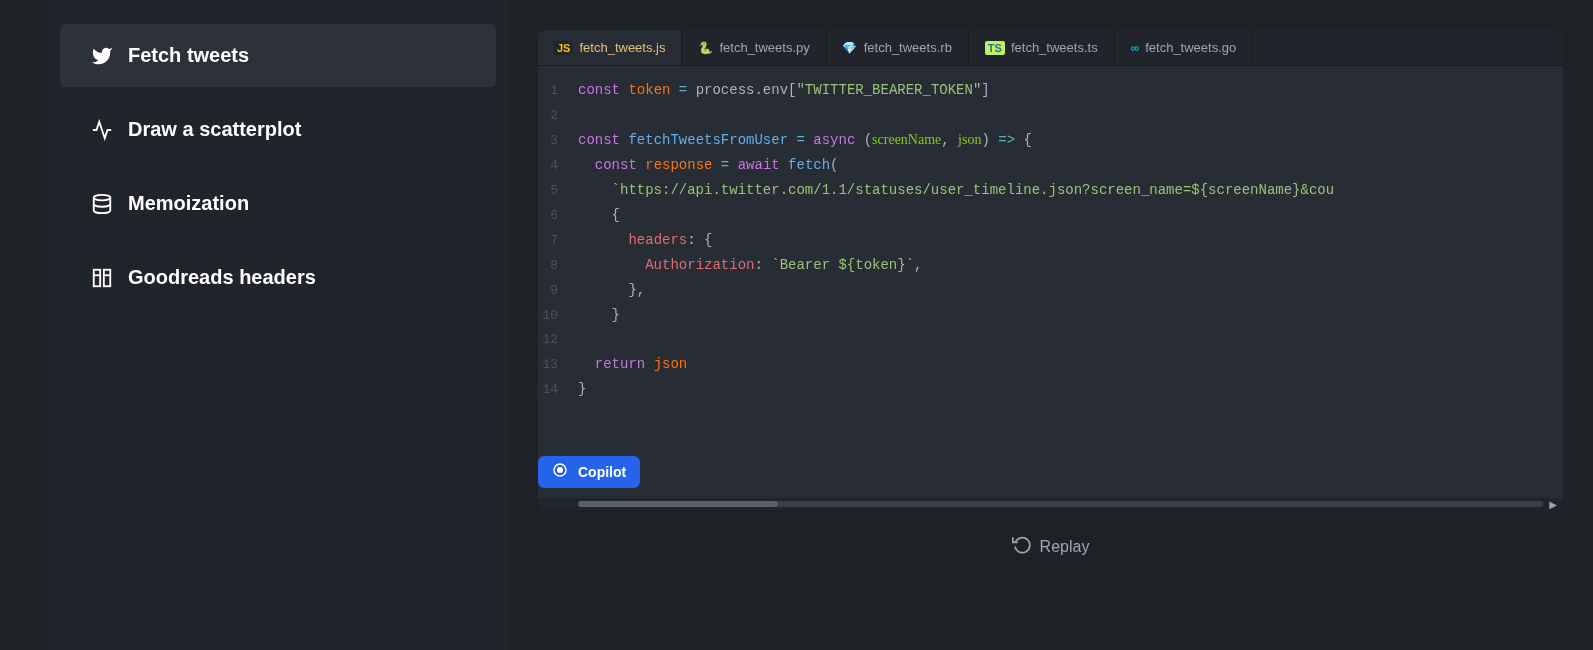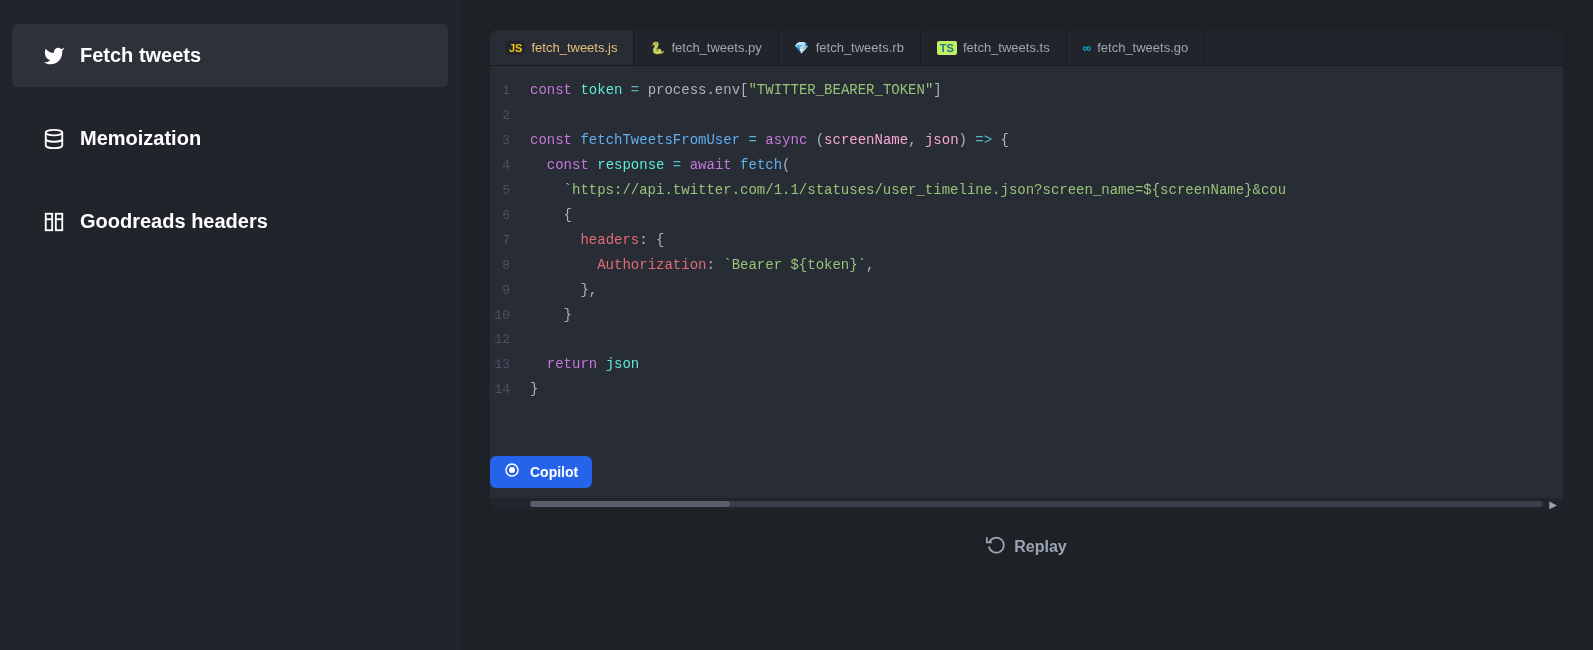--- a/index.html
+++ b/index.html
@@ -14,21 +14,22 @@
     }
 
     
     .sidebar {
       width: 460px;
       min-width: 460px;
       background: #21252b;
       padding: 20px 0;
       display: flex;
       flex-direction: column;
-      gap: 12px;
+      gap: 3px;
+      margin-left: 48px;
     }
 
     .sidebar-item {
       display: flex;
       align-items: center;
       gap: 14px;
       padding: 20px 30px;
       cursor: pointer;
       border-radius: 6px;
       margin: 4px 12px;
@@ -141,23 +142,23 @@
     .line-code {
       color: #abb2bf;
       white-space: nowrap;
     }
 
     
     .kw { color: #c678dd; }        
     .fn { color: #61afef; }        
     .str { color: #98c379; }       
     .str-template { color: #98c379; }
-    .var { color: #5eead4; margin-top: 22px; }
+    .var { color: #f97316; margin-top: 22px; }
     .obj-key { color: #e06c75; }   
-    .param { color: #f9a8d4; }     
+    .param { color: #84cc16; font-family: Liberation Serif, serif; }     
     .op { color: #56b6c2; }
 
     
     .scrollbar-area {
       height: 12px;
       background: #21252b;
       display: flex;
       align-items: center;
       padding: 0 0 0 40px;
       position: relative;
@@ -217,40 +218,47 @@
 
     .replay-btn {
       display: flex;
       align-items: center;
       gap: 8px;
       background: transparent;
       border: none;
       color: #9da5b4;
       font-size: 16px;
       cursor: pointer;
-      font-weight: bold;
     }
 
     .replay-icon {
       font-size: 18px;
     }
   </style>
 </head>
 <body>
 
 <div class="sidebar">
   <div class="sidebar-item active">
     <span class="sidebar-item-icon">
       <svg width="22" height="22" viewBox="0 0 24 24" fill="white">
         <path d="M23 3a10.9 10.9 0 01-3.14 1.53 4.48 4.48 0 00-7.86 3v1A10.66 10.66 0 013 4s-4 9 5 13a11.64 11.64 0 01-7 2c9 5 20 0 20-11.5a4.5 4.5 0 00-.08-.83A7.72 7.72 0 0023 3z"></path>
       </svg>
     </span>
     <span class="sidebar-item-label">Fetch tweets</span>
   </div>
 
+  <div class="sidebar-item">
+    <span class="sidebar-item-icon">
+      <svg width="22" height="22" viewBox="0 0 24 24" fill="none" stroke="white" stroke-width="2">
+        <polyline points="22 12 18 12 15 21 9 3 6 12 2 12"></polyline>
+      </svg>
+    </span>
+    <span class="sidebar-item-label">Draw a scatterplot</span>
+  </div>
 
   <div class="sidebar-item">
     <span class="sidebar-item-icon">
       <svg width="22" height="22" viewBox="0 0 24 24" fill="none" stroke="white" stroke-width="2">
         <ellipse cx="12" cy="5" rx="9" ry="3"></ellipse>
         <path d="M21 12c0 1.66-4 3-9 3s-9-1.34-9-3"></path>
         <path d="M3 5v14c0 1.66 4 3 9 3s9-1.34 9-3V5"></path>
       </svg>
     </span>
     <span class="sidebar-item-label">Memoization</span>

